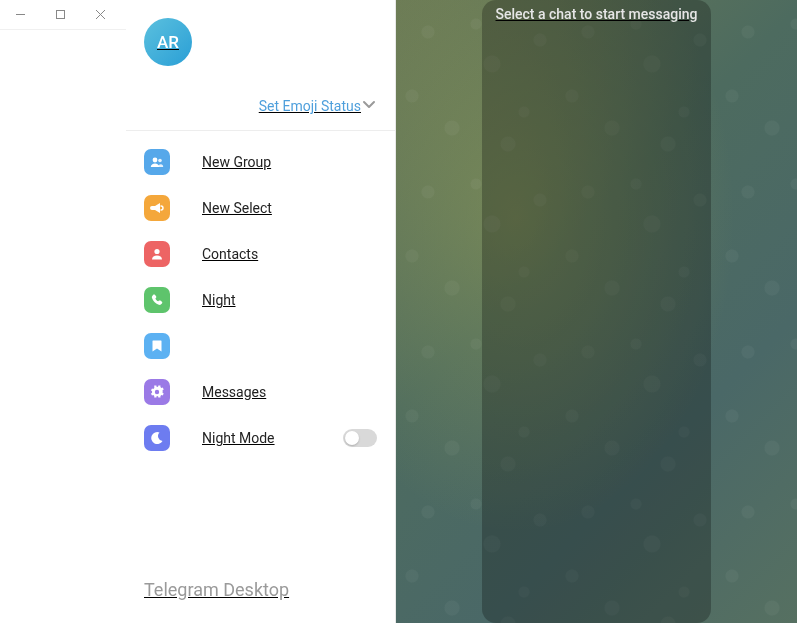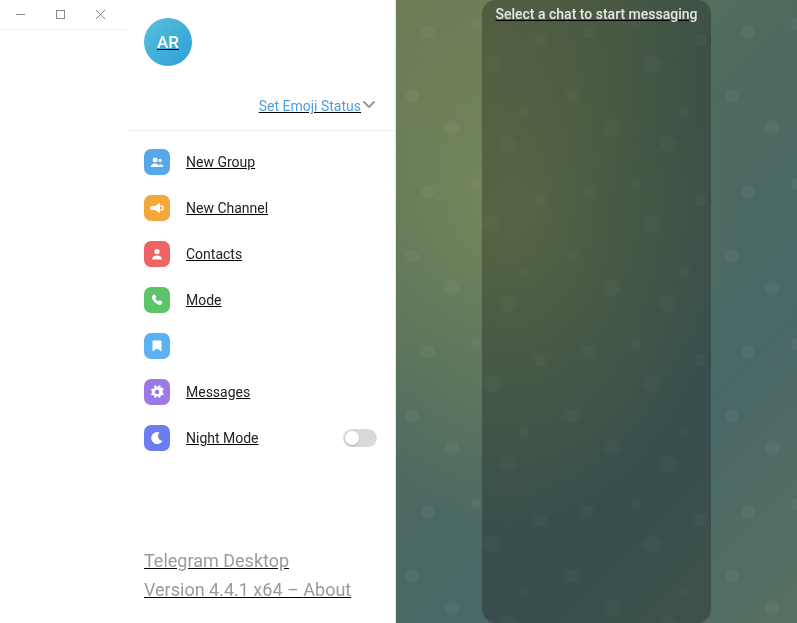--- a/index.html
+++ b/index.html
@@ -81,21 +81,21 @@
     }
     .menu {
       padding-top: 8px;
       flex: 1;
     }
     .menu-item {
       display: flex;
       align-items: center;
       padding: 10px 18px;
       cursor: pointer;
-      gap: 16px;
+      gap: 32px;
     }
     .mi-icon {
       width: 26px;
       height: 26px;
       border-radius: 7px;
       display: flex;
       align-items: center;
       justify-content: center;
       flex-shrink: 0;
     }
@@ -231,40 +231,40 @@
           <span class="mi-label">New Group</span>
         </div>
 
         <div class="menu-item">
           <div class="mi-icon bg-orange">
             <svg width="16" height="16" viewBox="0 0 16 16" fill="#fff">
                 <path d="M3 6h3l5-3v10l-5-3H3a1.5 1.5 0 0 1 0-4z"></path>
                 <path d="M12 6a2 2 0 0 1 0 4" fill="none" stroke="#fff" stroke-width="1.4" stroke-linecap="round"></path>
               </svg>
           </div>
-          <span class="mi-label">New Channel</span>
+          <span class="mi-label">New Select</span>
         </div>
 
         <div class="menu-item">
           <div class="mi-icon bg-red">
             <svg width="16" height="16" viewBox="0 0 16 16" fill="#fff">
                 <circle cx="8" cy="5.5" r="2.6"></circle>
                 <path d="M3 13.5c0-2.5 2.2-4 5-4s5 1.5 5 4"></path>
               </svg>
           </div>
           <span class="mi-label">Contacts</span>
         </div>
 
         <div class="menu-item">
           <div class="mi-icon bg-green">
             <svg width="16" height="16" viewBox="0 0 16 16" fill="#fff">
                 <path d="M4.2 2.8c.5-.5 1.3-.5 1.7 0l1.2 1.5c.3.4.3 1 0 1.4l-.7.7c.6 1.3 1.6 2.3 2.9 2.9l.7-.7c.4-.3 1-.3 1.4 0l1.5 1.2c.5.4.5 1.2 0 1.7l-.8.8c-.6.6-1.5.8-2.3.5C7 12 4 9 3 6.1c-.3-.8-.1-1.7.5-2.3l.7-1z"></path>
               </svg>
           </div>
-          <span class="mi-label">Mode</span>
+          <span class="mi-label">Night</span>
         </div>
 
         <div class="menu-item">
           <div class="mi-icon bg-sky">
             <svg width="16" height="16" viewBox="0 0 16 16" fill="#fff">
                 <path d="M4 2.5h8c.3 0 .5.2.5.5v10.5L8 10.5 3.5 13.5V3c0-.3.2-.5.5-.5z"></path>
               </svg>
           </div>
         </div>
 
@@ -284,23 +284,20 @@
               </svg>
           </div>
           <span class="mi-label">Night Mode</span>
           <div class="toggle"></div>
         </div>
 
       </div>
 
       <div class="sidebar-footer">
         <div>Telegram Desktop</div>
-        <div>
-          <span>Version 4.4.1 x64 – </span><span class="about">About</span>
-        </div>
       </div>
 
     </div>
 
     <div class="chat-area">
       <div class="placeholder-pill">Select a chat to start messaging</div>
     </div>
 
   </div>
 </div>

